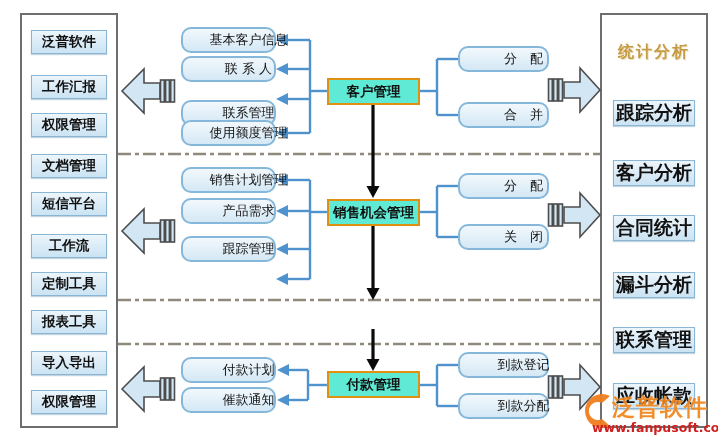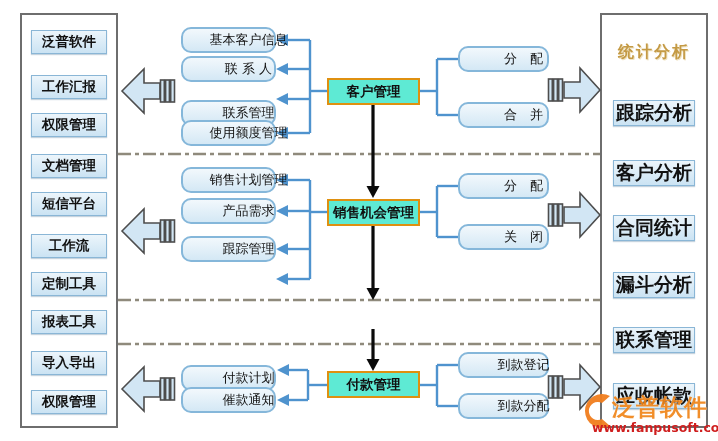--- a/index.html
+++ b/index.html
@@ -219,21 +219,21 @@
 
   <div class="ybox" style="top:199px">销售机会管理</div>
   <div class="pill g1" style="top:167px">销售计划管理</div>
   <div class="pill g1" style="top:198px">产品需求</div>
   <div class="pill g1" style="top:236px">跟踪管理</div>
   <div class="pill act" style="top:173px">分　配</div>
   <div class="pill act" style="top:224px">关　闭</div>
 
 
   <div class="ybox" style="top:371px">付款管理</div>
-  <div class="pill g1" style="top:365px">付款计划</div>
+  <div class="pill g1" style="top:357px">付款计划</div>
   <div class="pill g1" style="top:387px">催款通知</div>
   <div class="pill act" style="top:352px">到款登记</div>
   <div class="pill act" style="top:393px">到款分配</div>
 
   <div id="watermark">
     <svg id="wm-logo" width="34" height="42" viewBox="0 0 34 42">
       <path d="M30,6 A17,17 0 1 0 30,36 L22,29 A9,9 0 1 1 22,13 Z" fill="#f07d1e" opacity="0.95"></path>
     </svg>
     <span id="wm-brand">泛普软件</span>
     <span id="wm-url">www.fanpusoft.com</span>

